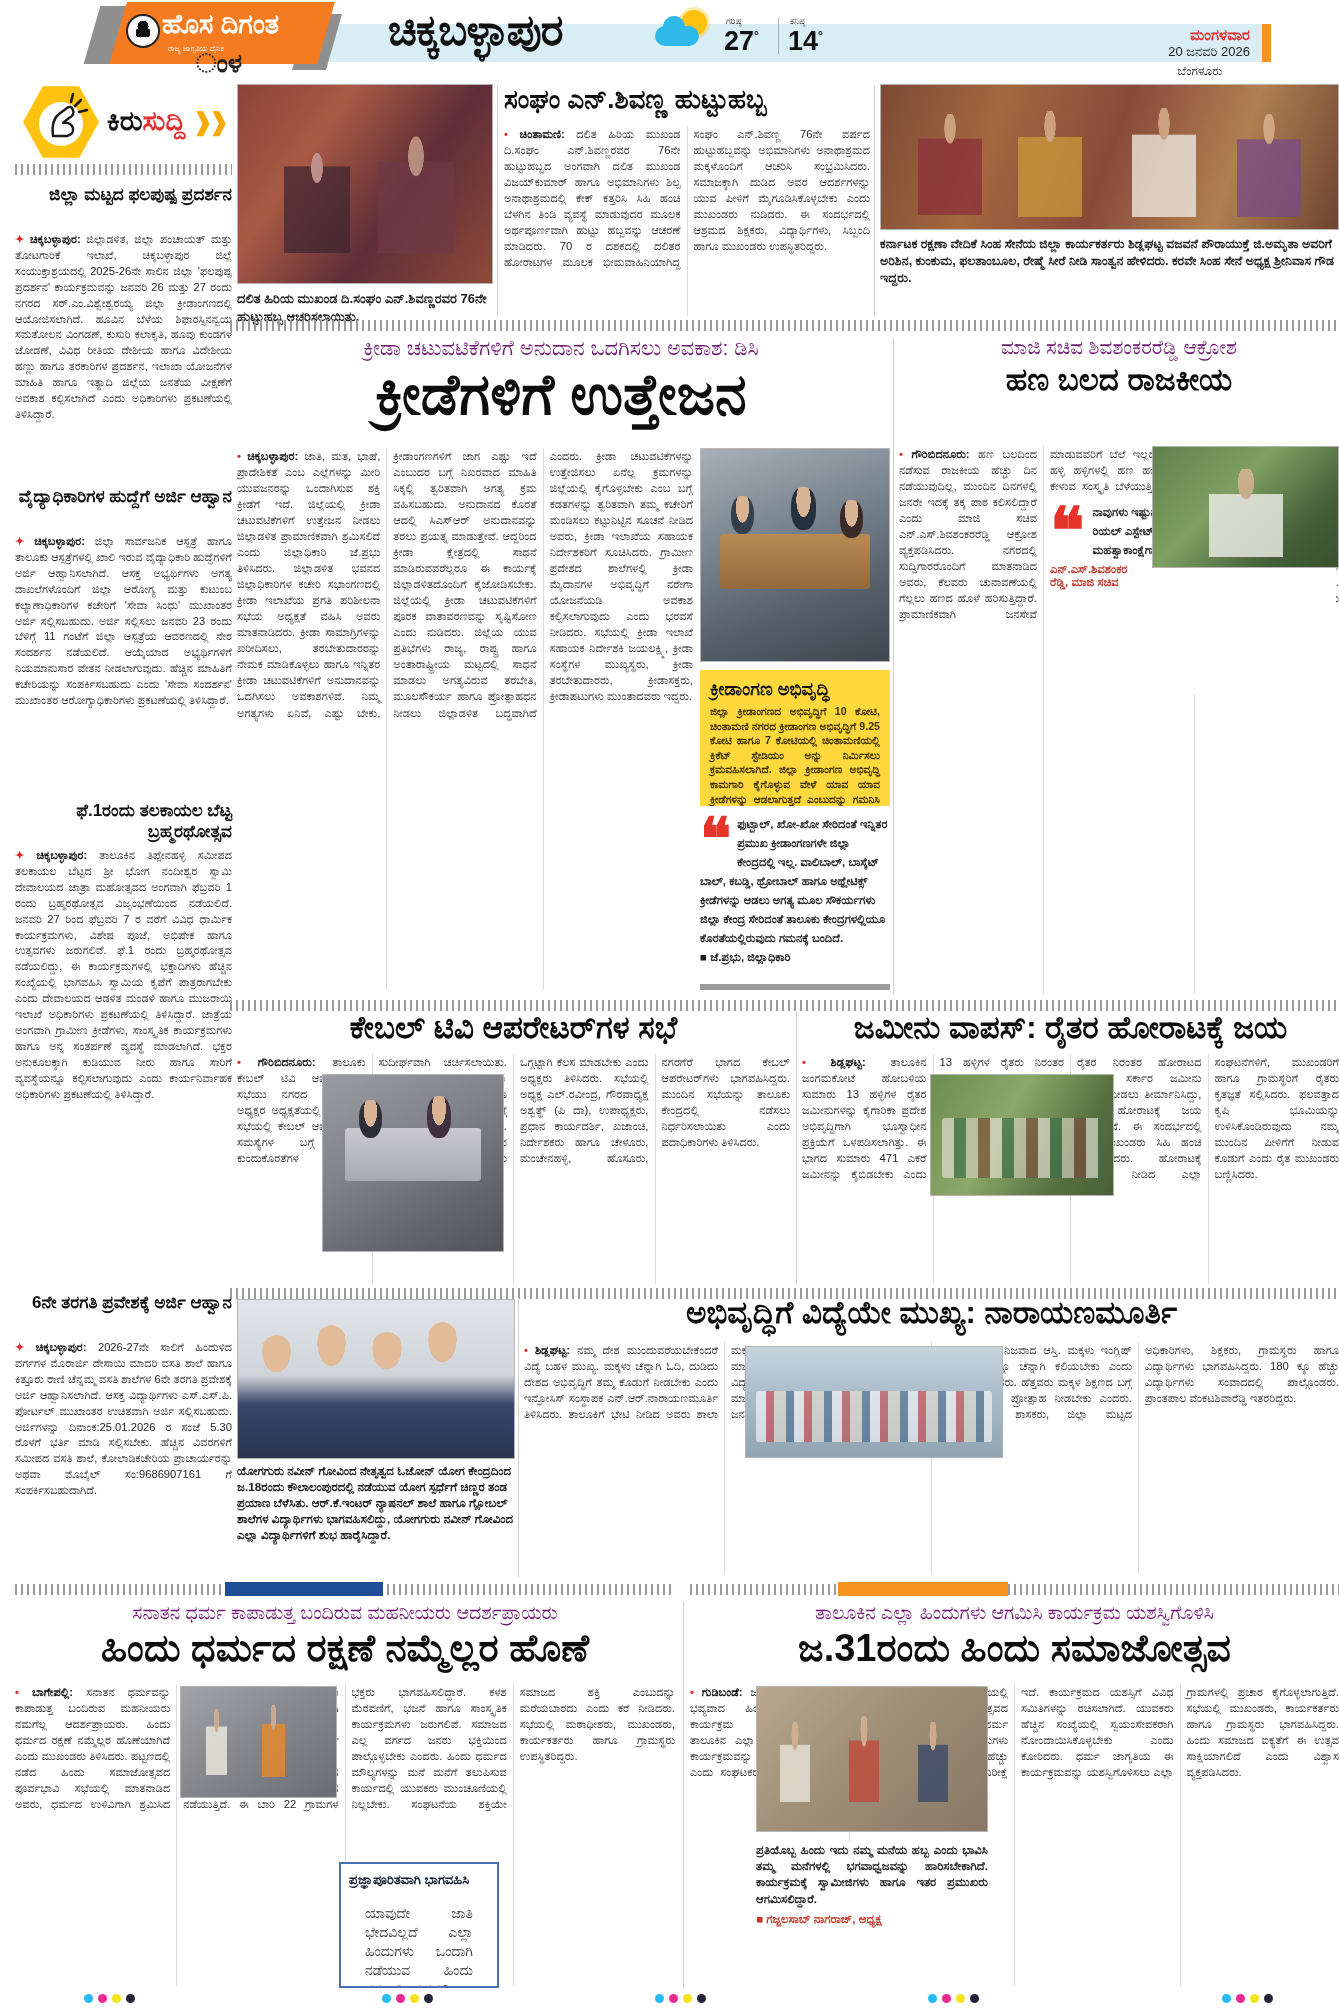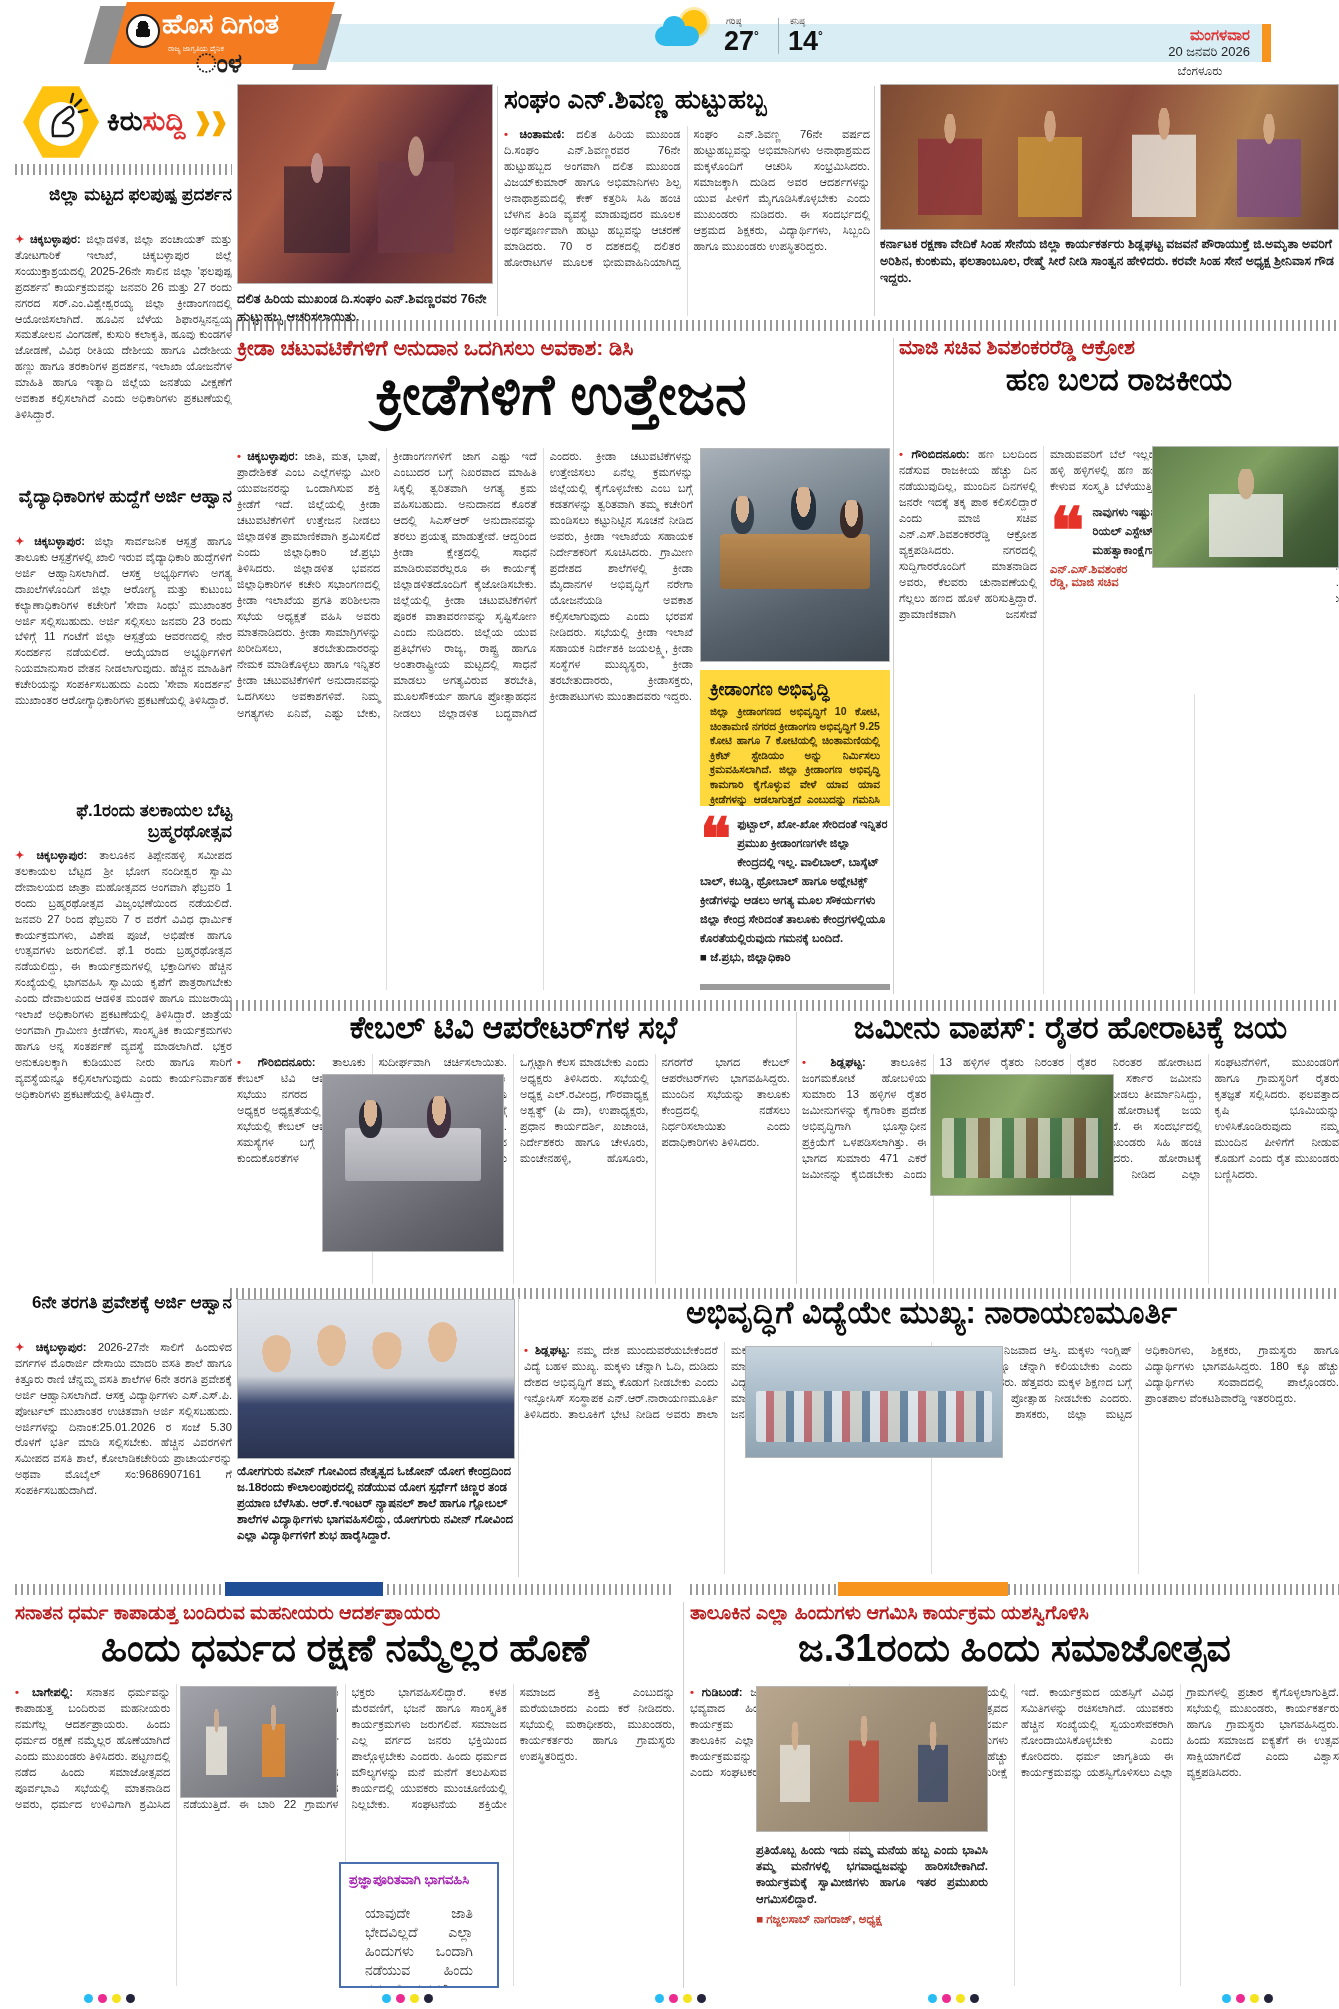--- a/index.html
+++ b/index.html
@@ -1,20 +1,20 @@
 <!DOCTYPE html>
 <html><head>
 <meta charset="utf-8">
 <style>
   html,body{margin:0;padding:0;background:#e8e8e8;font-family:"Liberation Sans",sans-serif;}
   #page{position:relative;width:1339px;height:2009px;background:#ffffff;margin:0 auto;overflow:hidden;color:#1c1c1c;}
   .abs{position:absolute;}
   .tickline{height:11px;background:repeating-linear-gradient(90deg,#9a9a9a 0 2px,transparent 2px 6px);}
   .vrule{width:1px;background:#cfcfcf;}
-  .kicker{font-weight:bold;text-align:left;color:#b91c1c;}
+  .kicker{font-weight:normal;text-align:center;color:#701a75;}
   .headline{font-weight:bold;text-align:center;color:#0d0d0d;line-height:1.06;}
   .body-cols{text-align:justify;font-size:11.3px;line-height:1.42;color:#262626;column-gap:13px;column-rule:1px solid #ddd;}
   .dl{font-weight:bold;color:#111;}
   .bullet{color:#d92b2b;font-weight:bold;}
   .caption{font-weight:bold;font-size:12.5px;line-height:1.35;color:#1d1d1d;text-align:left;}
   .ph{border:1px solid #b5b5b5;box-sizing:border-box;}
   .ks-head{font-weight:bold;text-align:right;font-size:17px;line-height:1.25;color:#101010;}
   .ks-body{text-align:justify;font-size:11.2px;line-height:1.42;color:#262626;}
   .infobox{background:#ffd83d;box-sizing:border-box;padding:9px 10px;}
   .infobox h4{margin:0 0 4px 0;font-size:18px;font-weight:bold;color:#121212;}
@@ -23,21 +23,21 @@
   .quote-text{font-size:11.4px;font-weight:bold;line-height:1.4;color:#222;text-align:justify;}
   .quote-author{font-size:11.5px;font-weight:bold;color:#1a1a1a;margin-top:4px;}
   .quote-author.red{color:#c0392b;}
   .masthead-band{background:#d9edf5;}
   .logo-skew{transform:skewX(-16deg);}
   .dots{display:flex;gap:5px;}
   .dot{width:9px;height:9px;border-radius:50%;}
   .hexa{clip-path:polygon(26% 3%,74% 3%,100% 50%,74% 97%,26% 97%,0 50%);background:#ffc20e;}
   .chev{color:#f5a800;font-weight:bold;font-size:24px;letter-spacing:-4px;}
   .smallbox{border:2px solid #4a6fae;background:#fff;box-sizing:border-box;padding:8px;}
-  .smallbox h5{margin:0 0 4px 0;font-size:13px;font-weight:bold;color:#a21caf;}
+  .smallbox h5{margin:0 0 4px 0;font-size:13px;font-weight:bold;color:#0f172a;}
   .smallbox p{margin:16px;font-size:14px;line-height:1.35;text-align:justify;color:#333;}
   .graybar{background:#9b9b9b;}
 </style>
 </head>
 <body>
 
 <div id="page">
 
   <div class="abs" style="left:0;top:0;width:1339px;height:78px;">
     <div class="abs masthead-band" style="left:330px;top:24px;width:940px;height:38px;"></div>
@@ -45,20 +45,21 @@
     <div class="abs logo-skew" style="left:92px;top:6px;width:40px;height:58px;background:#8f8f8f;"></div>
     <div class="abs logo-skew" style="left:300px;top:14px;width:34px;height:56px;background:#8f8f8f;"></div>
     <div class="abs logo-skew" style="left:118px;top:2px;width:208px;height:62px;background:#f47b20;"></div>
     <div class="abs" style="left:126px;top:14px;width:30px;height:30px;border-radius:50%;background:#fff;border:2px solid #222;">
       <div style="width:14px;height:18px;margin:4px auto 0;background:radial-gradient(circle at 50% 35%,#111 40%,transparent 41%),radial-gradient(circle at 30% 70%,#111 30%,transparent 31%),radial-gradient(circle at 70% 70%,#111 30%,transparent 31%);"></div>
     </div>
     <div class="abs" style="left:162px;top:9px;width:170px;font-size:27px;font-weight:bold;color:#fff;">ಹೊಸ ದಿಗಂತ</div>
     <div class="abs" style="left:168px;top:44px;width:160px;font-size:7.5px;color:#fff;">ರಾಜ್ಯ ಜಾಗೃತಿಯ ದೈನಿಕ</div>
     <div class="abs" style="left:196px;top:48px;font-size:26px;font-weight:bold;color:#222;">ಂಳ</div>
 
+    <div class="abs" style="left:388px;top:6px;width:280px;font-size:43px;font-weight:bold;color:#101010;letter-spacing:-1px;">ಚಿಕ್ಕಬಳ್ಳಾಪುರ</div>
 
     <div class="abs" style="left:655px;top:8px;width:64px;height:52px;">
       <div class="abs" style="left:26px;top:2px;width:26px;height:26px;border-radius:50%;background:#ffc20e;box-shadow:0 0 0 3px rgba(255,194,14,0.35);"></div>
       <div class="abs" style="left:0;top:18px;width:44px;height:20px;background:#2fb9ea;border-radius:12px;"></div>
       <div class="abs" style="left:8px;top:8px;width:22px;height:22px;background:#2fb9ea;border-radius:50%;"></div>
     </div>
     <div class="abs" style="left:726px;top:16px;font-size:9px;color:#333;">ಗರಿಷ್ಠ</div>
     <div class="abs" style="left:724px;top:26px;font-size:27px;font-weight:bold;color:#111;"><span>27</span><sup style="font-size:12px;">°</sup></div>
     <div class="abs" style="left:778px;top:18px;width:1px;height:36px;background:#9bb4bd;"></div>
     <div class="abs" style="left:790px;top:16px;font-size:9px;color:#333;">ಕನಿಷ್ಠ</div>

